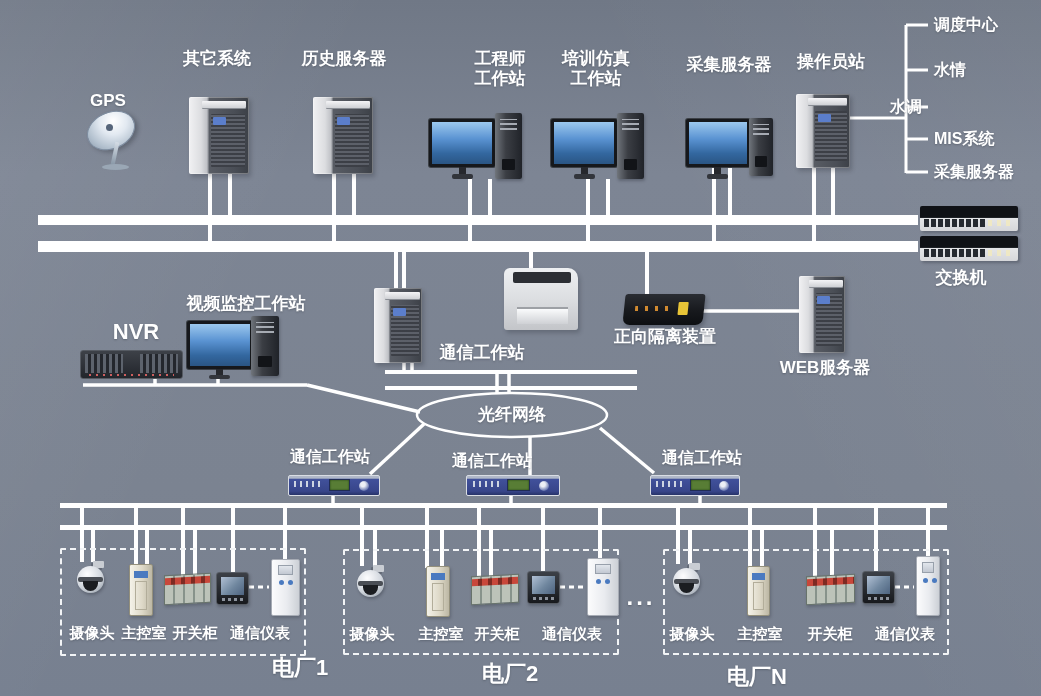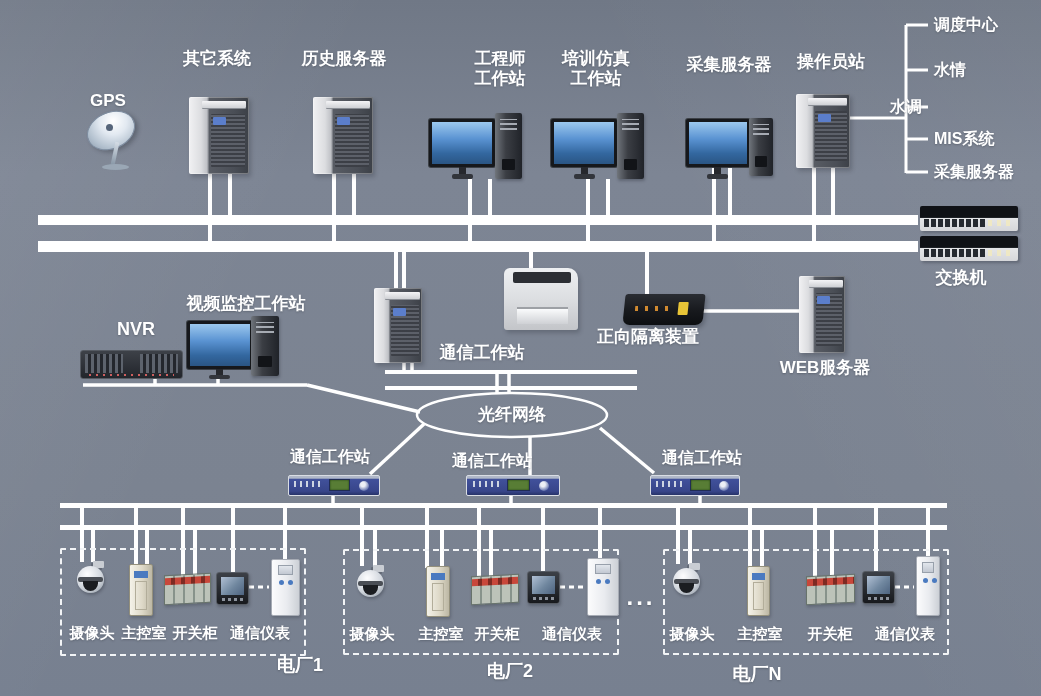--- a/index.html
+++ b/index.html
@@ -11,21 +11,21 @@
       linear-gradient(180deg, #707886 0%, #7d8594 25%, #7b8391 70%, #778090 100%);
     font-family:"Liberation Sans","DejaVu Sans",sans-serif;
   }
   #lines{position:absolute;left:0;top:0;}
   .lbl{
     position:absolute;color:#ffffff;font-weight:bold;font-size:17px;line-height:1.15;
     text-align:center;transform:translateX(-50%);white-space:pre-line;
     text-shadow:0 1px 2px rgba(40,45,55,0.35);
   }
   .lbl-left{transform:none;text-align:left;}
-  .fs15{font-size:15px}.fs16{font-size:16px}.fs18{font-size:18px}.fs24{font-size:24px;letter-spacing:3px}
+  .fs15{font-size:15px}.fs16{font-size:16px}.fs18{font-size:22px}.fs24{font-size:24px;letter-spacing:3px}
   .ctr{transform:translate(-50%,-50%);}
   .dev{position:absolute;}
   
   .tower{background:linear-gradient(90deg,#f1f1f3 0%,#dcdde0 20%,#bfc1c6 30%,#585c64 34%,#4a4e56 75%,#3c4047 100%);
     border-radius:2px;box-shadow:inset 0 0 0 1px rgba(255,255,255,0.3),2px 3px 4px rgba(30,34,42,0.25);}
   .tower::before{content:"";position:absolute;left:22%;right:5%;top:4px;height:7px;background:linear-gradient(180deg,#f4f4f6,#cfd1d5);border-radius:1px;box-shadow:0 1px 0 #8a8e95;}
   .tower::after{content:"";position:absolute;left:36%;right:6%;top:17px;bottom:7px;
     background:repeating-linear-gradient(0deg,#3b3e45 0 2px,#5d616a 2px 4px);opacity:.95;border-radius:1px;}
   .tower .chip{position:absolute;left:40%;top:20px;width:13px;height:8px;background:#5b7ecb;z-index:2;border-radius:1px;}
   
@@ -284,21 +284,21 @@
 <div class="lbl lbl-left fs16" style="left:934px;top:16px">调度中心</div>
 <div class="lbl lbl-left fs16" style="left:934px;top:61px">水情</div>
 <div class="lbl lbl-left fs16" style="left:890px;top:98px">水调</div>
 <div class="lbl lbl-left fs16" style="left:934px;top:130px">MIS系统</div>
 <div class="lbl lbl-left fs16" style="left:934px;top:163px">采集服务器</div>
 
 <div class="lbl" style="left:961px;top:268px">交换机</div>
 <div class="lbl fs18" style="left:136px;top:319px">NVR</div>
 <div class="lbl" style="left:246px;top:294px">视频监控工作站</div>
 <div class="lbl" style="left:482px;top:343px">通信工作站</div>
-<div class="lbl" style="left:648px;top:327px">正向隔离装置</div>
+<div class="lbl" style="left:665px;top:327px">正向隔离装置</div>
 <div class="lbl" style="left:825px;top:358px">WEB服务器</div>
 <div class="lbl ctr" style="left:512px;top:415px">光纤网络</div>
 
 <div class="lbl fs16" style="left:330px;top:448px">通信工作站</div>
 <div class="lbl fs16" style="left:492px;top:452px">通信工作站</div>
 <div class="lbl fs16" style="left:702px;top:449px">通信工作站</div>
 
 <div class="lbl fs15" style="left:92px;top:624px">摄像头</div>
 <div class="lbl fs15" style="left:144px;top:624px">主控室</div>
 <div class="lbl fs15" style="left:195px;top:624px">开关柜</div>

